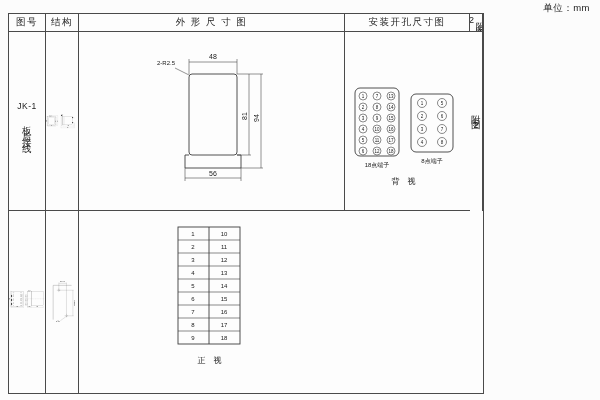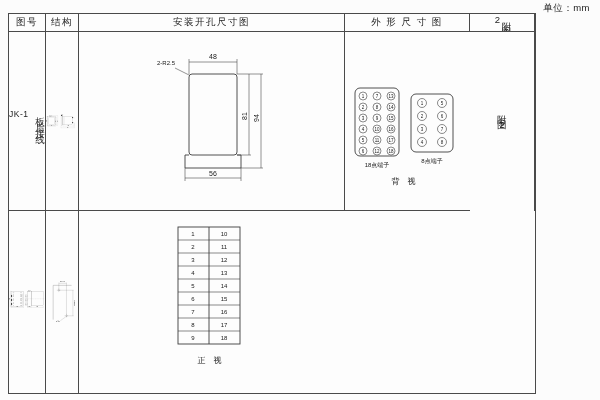--- a/index.html
+++ b/index.html
@@ -7,37 +7,37 @@
   body {
     background:#fcfcfc;
     font-family:"Liberation Sans","DejaVu Sans",sans-serif;
     color:#222;
     position:relative;
     overflow:hidden;
   }
   .page { position:absolute; inset:0; }
   .unit { position:absolute; top:2px; right:10px; font-size:9.5px; letter-spacing:0.5px; }
   .tbl {
-    position:absolute; left:8px; top:13px; width:528px; height:381px;
+    position:absolute; left:8px; top:13px; width:476px; height:381px;
     border:1px solid #4a4a4a;
     display:grid;
     grid-template-columns:37px 33px 266px 125px 1fr;
     grid-template-rows:18px 179px 1fr;
     background:#fdfdfd;
   }
   .cell {
     border-right:1px solid #4a4a4a; border-bottom:1px solid #4a4a4a;
     display:flex; align-items:center; justify-content:center;
     overflow:hidden; position:relative;
   }
   .cell.lc { border-right:none; }
   .cell.lr { border-bottom:none; }
   .hdr { font-size:9.5px; letter-spacing:1.5px; }
   .vtext { writing-mode:vertical-rl; text-orientation:upright; letter-spacing:6px; font-size:9.5px; line-height:1; }
-  .structure { display:flex; gap:7px; }
+  .structure { display:flex; flex-direction:column; align-items:center; gap:7px; }
   .model { font-size:8.5px; letter-spacing:0.5px; }
   svg { display:block; }
   .ln  { stroke:#3d3d3d; stroke-width:0.9;  fill:none; }
   .c   { stroke:#3d3d3d; stroke-width:0.6;  fill:none; }
   .dim { stroke:#3d3d3d; stroke-width:0.55; fill:none; }
   .dsh { stroke:#3d3d3d; stroke-width:0.55; fill:none; stroke-dasharray:7 2 1.5 2; }
   .cm  { stroke:#3d3d3d; stroke-width:0.5;  fill:none; stroke-dasharray:5 1.5 1 1.5; }
   text { fill:#1a1a1a; }
   .t4 { font-size:4.5px; }
   .t5 { font-size:5.5px; }
@@ -50,22 +50,22 @@
 <body>
 
 <div class="page">
 
   <div class="unit">单位：mm</div>
 
   <div class="tbl">
 
     <div class="cell hdr">图号</div>
     <div class="cell hdr">结构</div>
+    <div class="cell hdr">外 形 尺 寸 图</div>
     <div class="cell hdr">安装开孔尺寸图</div>
-    <div class="cell hdr">外 形 尺 寸 图</div>
 
     <div class="cell">
       <span class="vtext">附图2</span>
     </div>
 
     <div class="cell">
       <div class="structure">
         <span class="model">JK-1</span>
         <span class="vtext">板后接线</span>
       </div>

